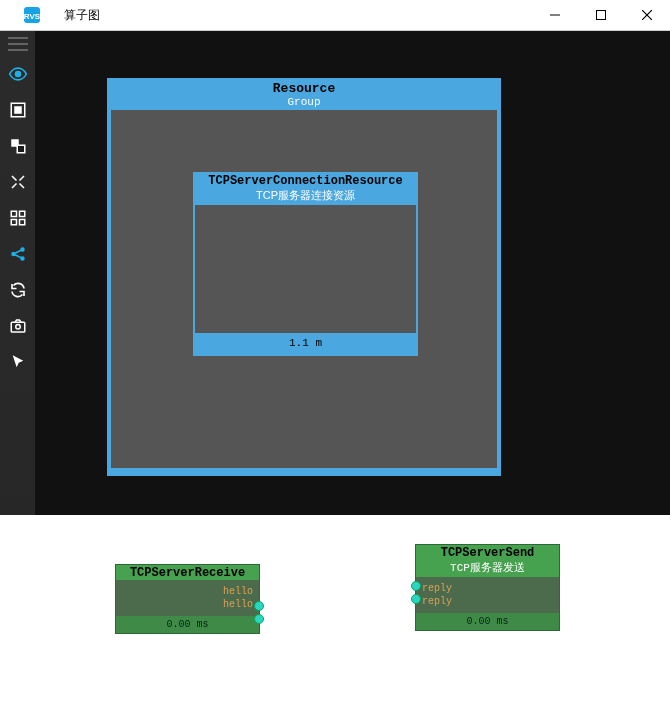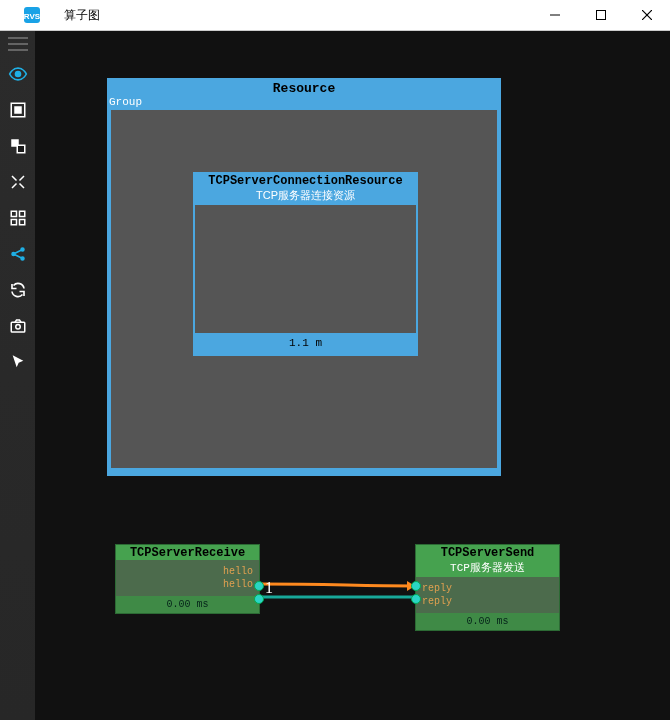--- a/index.html
+++ b/index.html
@@ -4,30 +4,30 @@
 <style>
   html,body{margin:0;padding:0;width:670px;height:720px;background:#fff;font-family:"Microsoft YaHei",Arial,sans-serif;overflow:hidden}
   
   .titlebar{height:30px;background:#fff;display:flex;align-items:center;border-bottom:1px solid #ccc;font-size:12px;color:#000}
   .titlebar .icon{width:16px;height:16px;margin:0 24px;display:flex;align-items:center;justify-content:center}
   .titlebar .icon svg{display:block}
   .titlebar .title{flex:0 0 auto}
   .titlebar .spacer{flex:1}
   .titlebtn{width:46px;height:30px;display:flex;align-items:center;justify-content:center;color:#000}
   
-  .workspace{position:relative;height:690px;background:#1b1b1b;display:flex}
+  .workspace{position:relative;height:484px;background:#1b1b1b;display:flex}
   .sidebar{width:35px;background:linear-gradient(#2b2b2b,#272727);display:flex;flex-direction:column;align-items:center;padding-top:6px;gap:10px}
   .hamb{width:20px;height:14px;display:flex;flex-direction:column;justify-content:space-between;opacity:.45}
   .hamb span{height:2px;background:#aaa}
   .sbtn{width:26px;height:26px;display:flex;align-items:center;justify-content:center;color:#1fb0e6}
   .canvas{position:relative;flex:1;background:#111}
   
   .group{position:absolute;left:72px;top:47px;width:394px;height:398px;background:#4ba7e0;box-sizing:border-box;padding:2px}
   .group-head{text-align:center;color:#000;font-family:"Courier New",monospace;font-weight:bold;font-size:13px;padding-top:1px}
-  .group-sub{color:#fff;font-size:11px;font-family:"Courier New",monospace;padding-bottom:2px}
+  .group-sub{text-align:center;color:#fff;font-size:11px;font-family:"Courier New",monospace;padding-bottom:2px}
   .group-body{background:#555;height:358px;margin:0 2px}
   
   .res{position:absolute;left:158px;top:141px;width:225px;height:184px;background:#4ba7e0;box-sizing:border-box}
   .res-head{text-align:center;color:#000;font-family:"Courier New",monospace;font-weight:bold;font-size:12px;padding-top:2px}
   .res-sub{text-align:center;color:#fff;font-size:11px}
   .res-body{background:#555;height:128px;margin:2px}
   .res-foot{text-align:center;color:#000;font-family:"Courier New",monospace;font-size:11px;padding:2px 0}
   
   .fn{position:absolute;width:145px;background:#3f8a46;border:1px solid #2c6a34;box-sizing:border-box;font-family:"Courier New",monospace}
   .fn-head{background:#46a24f;text-align:center;color:#000;font-weight:bold;font-size:12px;padding-top:1px}
@@ -153,21 +153,21 @@
       <div class="res-body"></div>
       <div class="res-foot">1.1 m</div>
     </div>
 
     <svg style="position:absolute;left:0;top:0;width:100%;height:100%;pointer-events:none">
       <path d="M225 553 C300 553 320 555 380 555" stroke="#ff8a1f" stroke-width="3" fill="none"></path>
       <polygon points="380,555 372,550 372,560" fill="#ff8a1f"></polygon>
       <path d="M225 566 C300 566 320 566 380 566" stroke="#18a99a" stroke-width="3" fill="none"></path>
     </svg>
 
-    <div class="fn" style="left:80px;top:513px">
+    <div class="fn" style="left:80px;top:533px">
       <div class="fn-head">TCPServerReceive</div>
       <div class="fn-body">
         <div class="fn-row right">hello</div>
         <div class="fn-row right">hello</div>
       </div>
       <div class="fn-foot">0.00 ms</div>
       <div class="port" style="right:-5px;top:36px"></div>
       <div class="port" style="right:-5px;top:49px"></div>
     </div>
 

